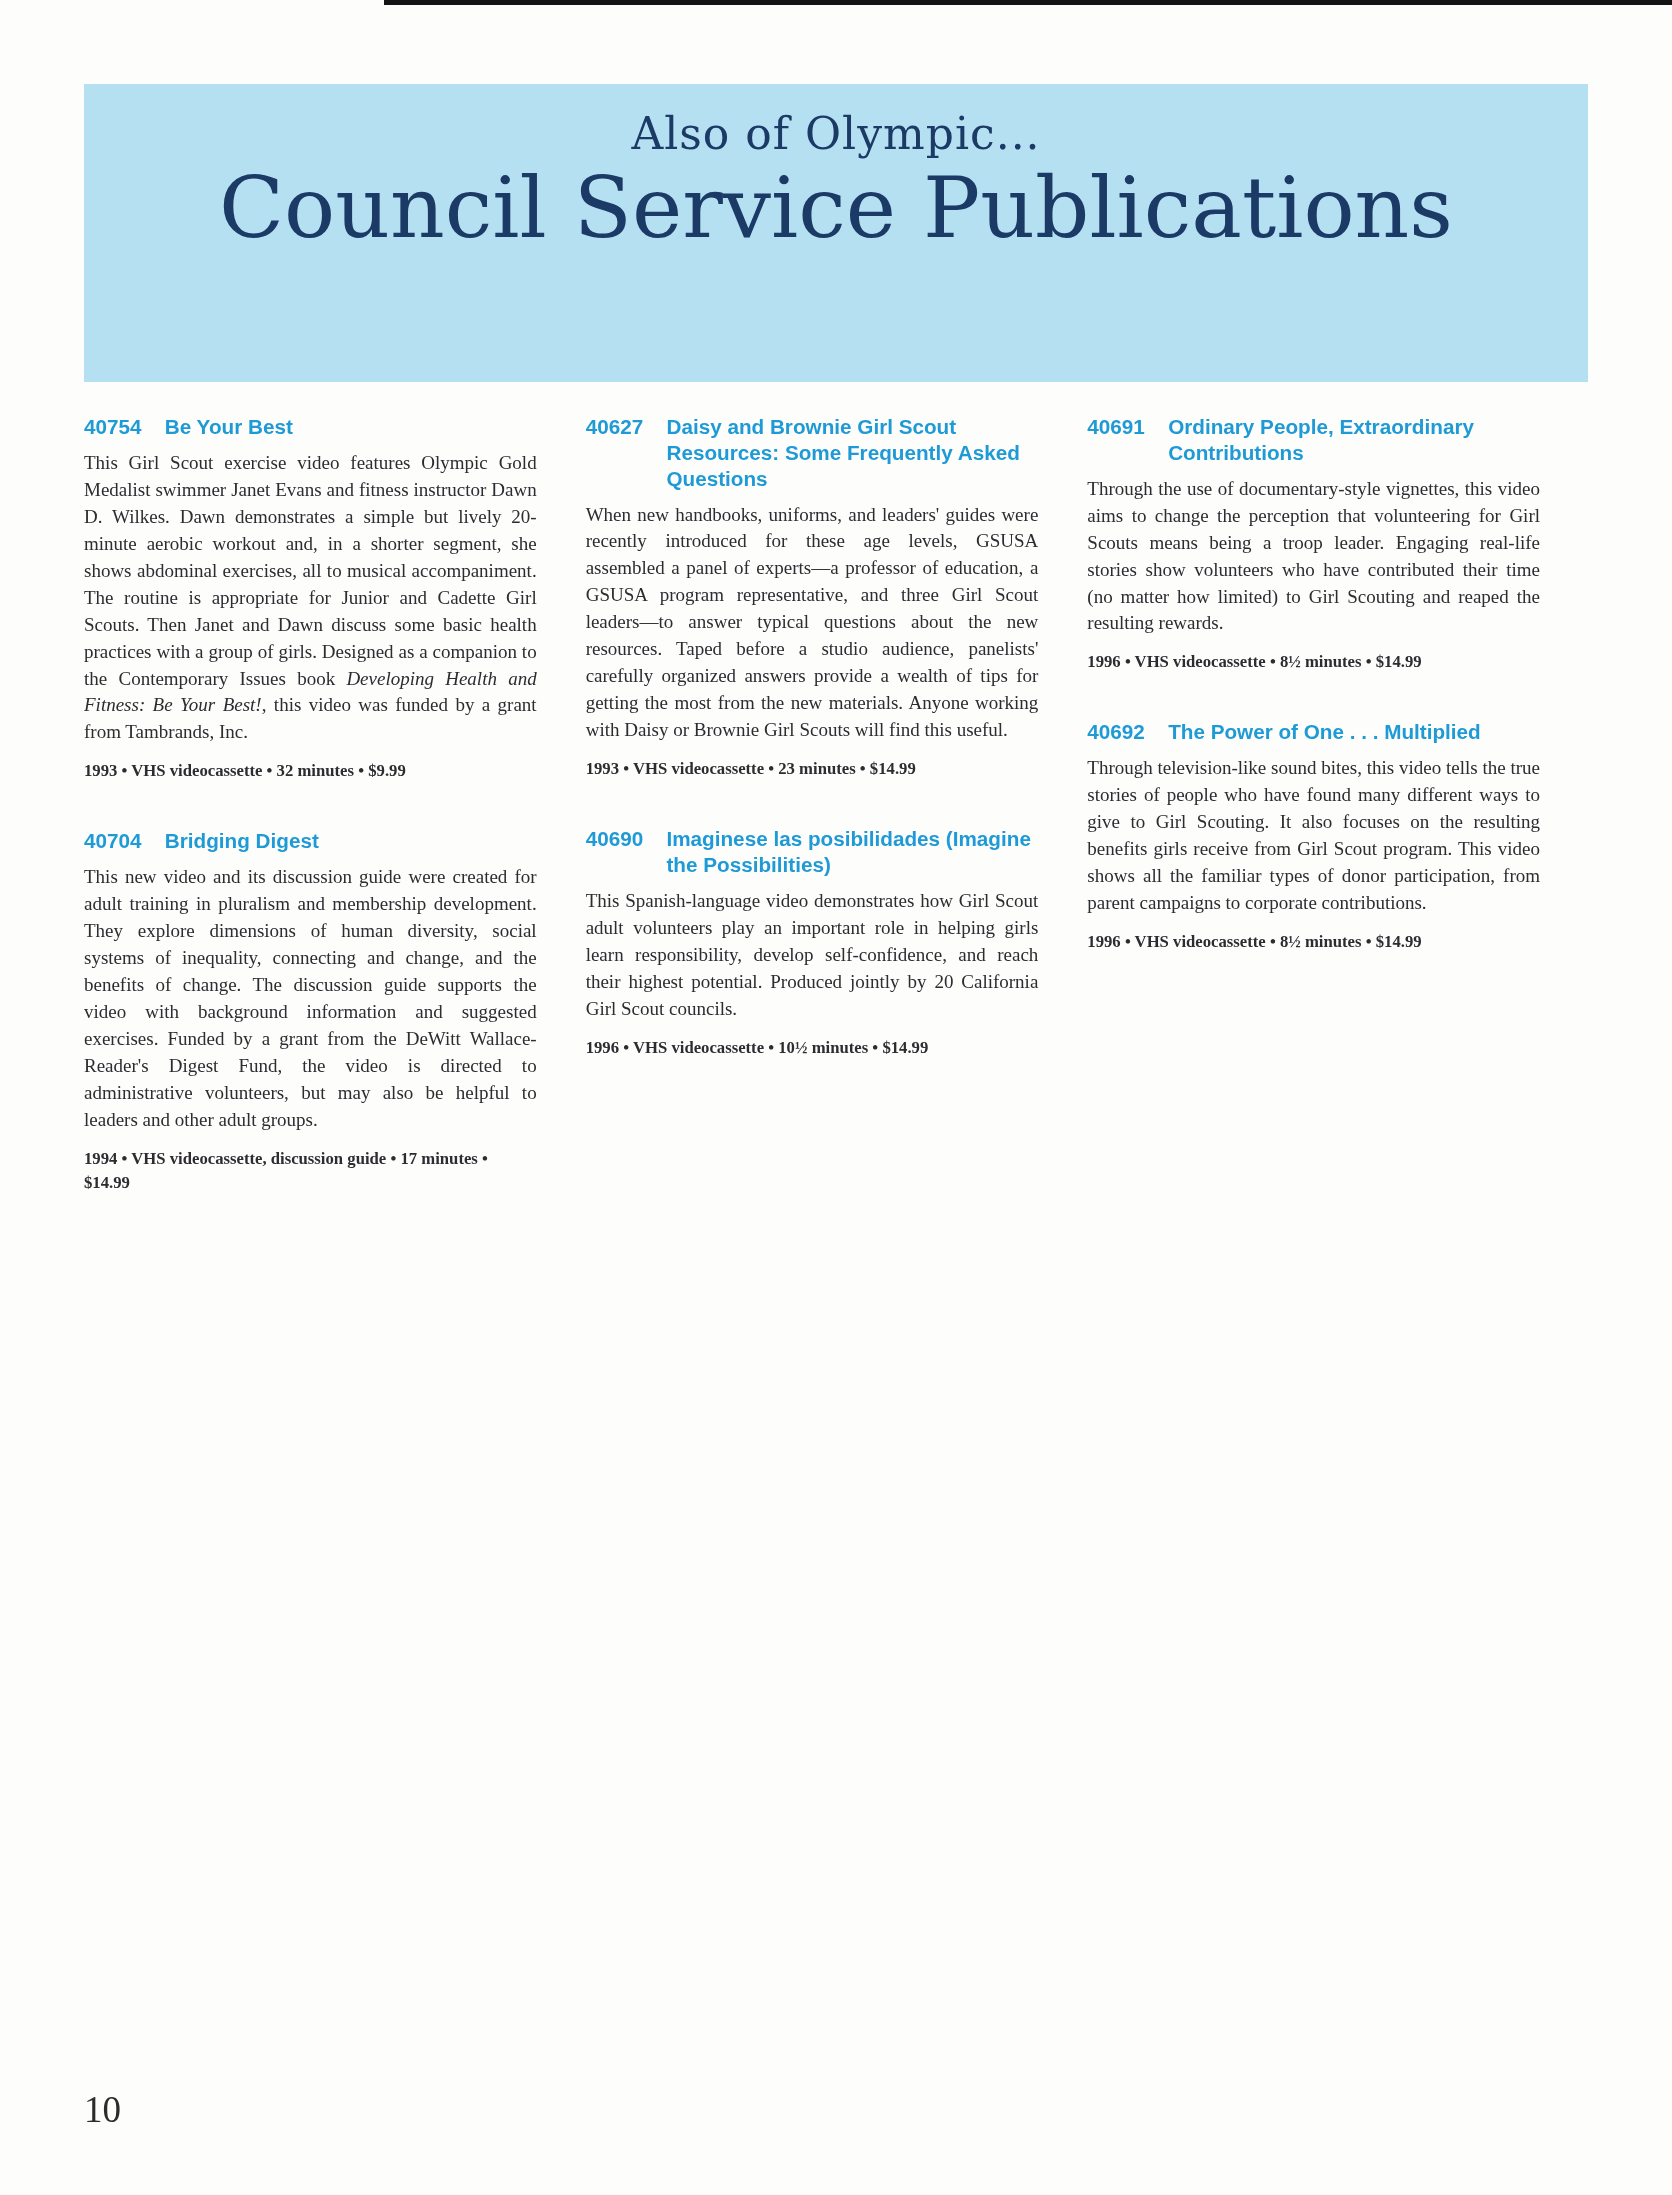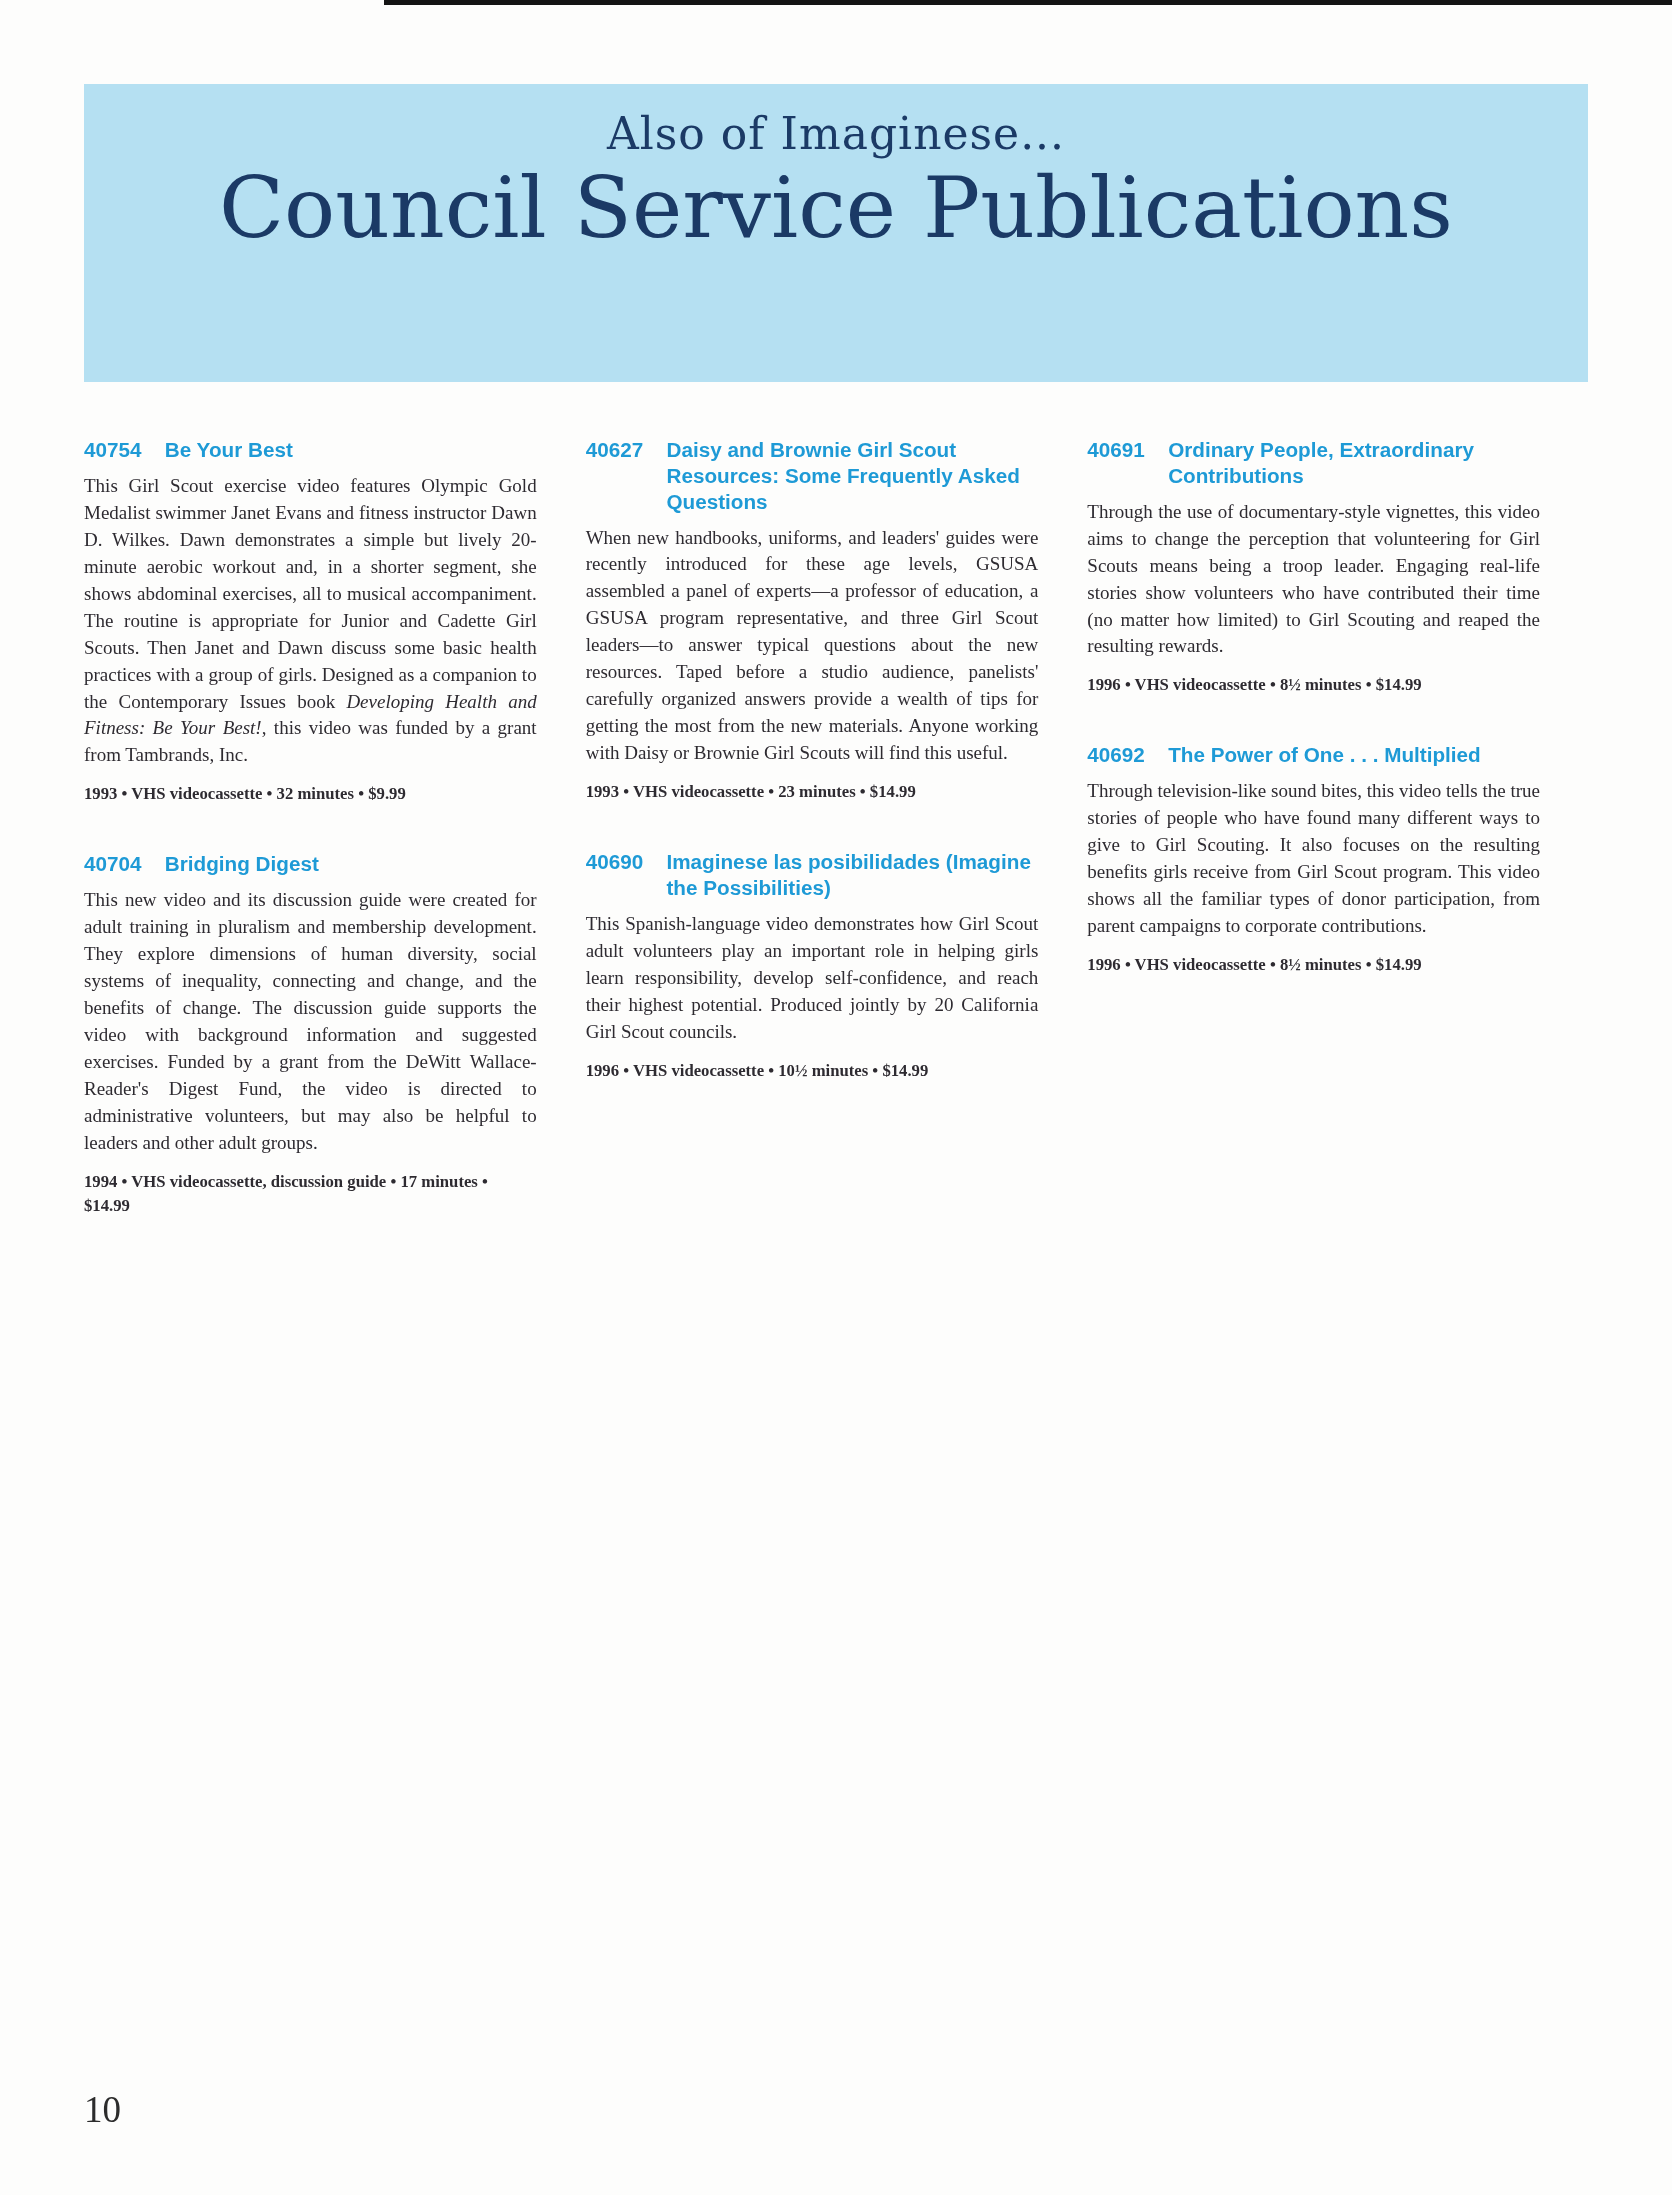--- a/index.html
+++ b/index.html
@@ -58,21 +58,20 @@
   .item{margin-bottom:45px;}
   .item-heading{
     display:flex;
     align-items:flex-start;
     font-family:"Liberation Sans", sans-serif;
     font-weight:700;
     font-size:20.7px;
     line-height:1.25;
     color:var(--heading);
     margin-bottom:9.9px;
-    margin-top:23px;
   }
   .item-heading .code{
     flex:0 0 65px;
     margin-right:15.8px;
   }
   .item-heading .title{flex:1;}
   .item-body{
     font-size:19px;
     line-height:1.42;
     text-align:justify;
@@ -93,21 +92,21 @@
   }
 </style>
 </head>
 <body>
 
 <div class="page">
 
   <div class="top-rule"></div>
 
   <header class="banner">
-    <div class="line1">Also of Imaginese...</div>
+    <div class="line1">Also of Olympic...</div>
     <div class="line3">Council Service Publications</div>
   </header>
 
   <main class="columns">
 
     <section class="column">
 
       <article class="item">
         <h3 class="item-heading">
           <span class="code">40754</span>

